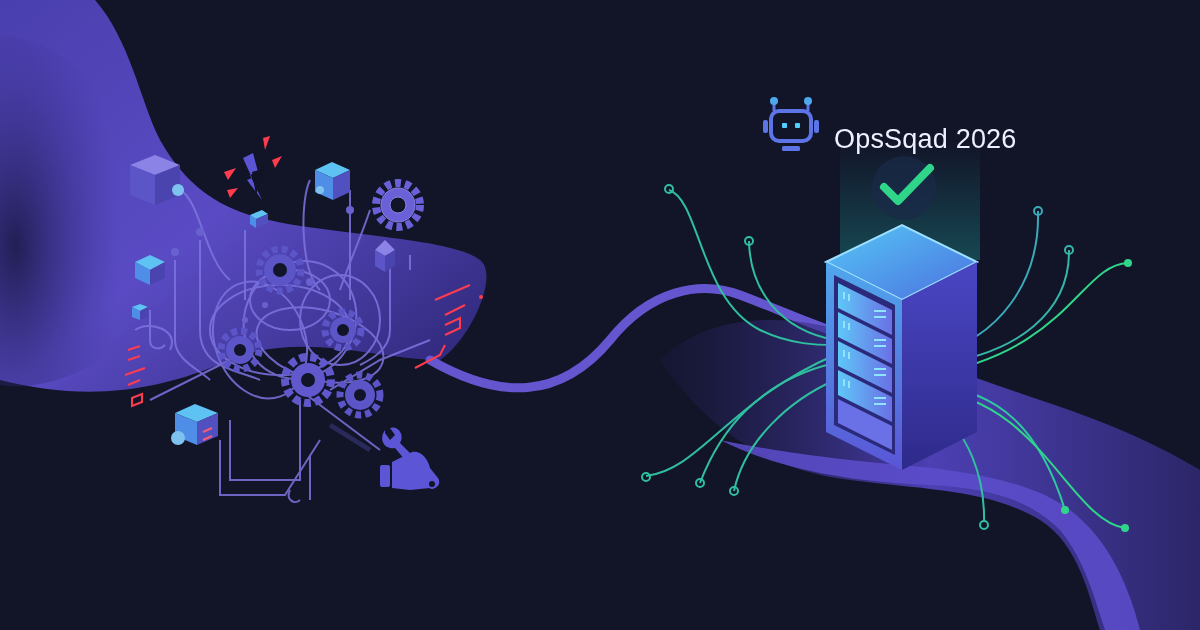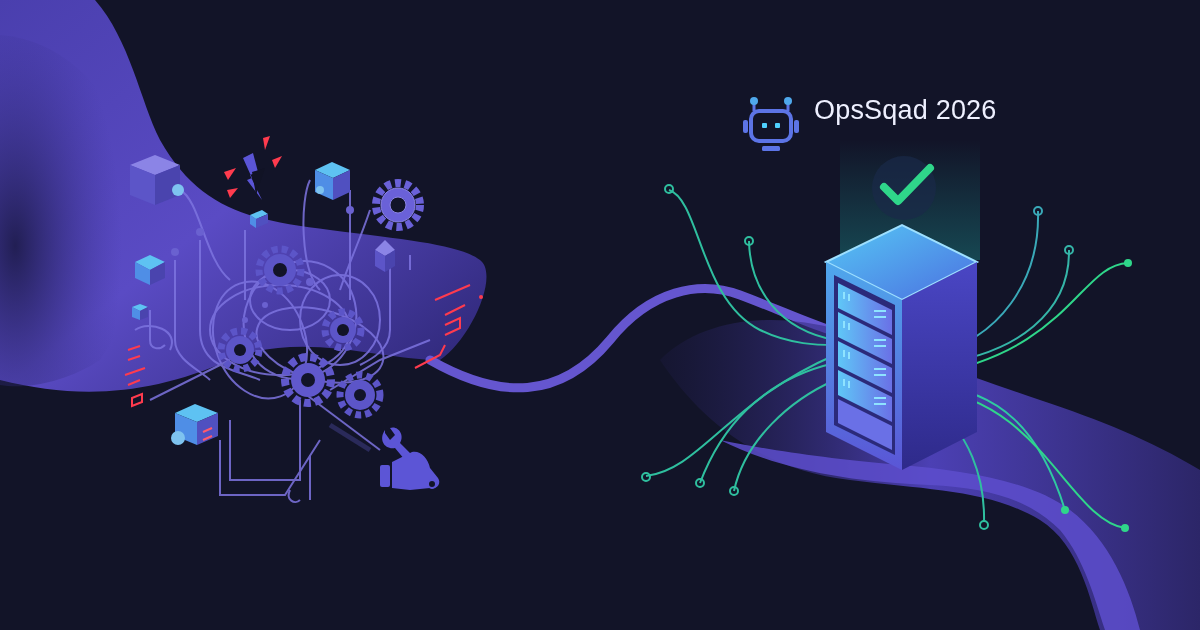--- a/index.html
+++ b/index.html
@@ -1,19 +1,19 @@
 <!DOCTYPE html>
 <html><head>
 <meta charset="utf-8">
 <style>
   html, body { margin:0; padding:0; }
   body { width:1200px; height:630px; overflow:hidden; background:#111325; font-family:"Liberation Sans", sans-serif; }
   .stage { position:relative; width:1200px; height:630px; background:#121428; overflow:hidden; }
   .layer { position:absolute; left:0; top:0; width:1200px; height:630px; }
-  .brand { position:absolute; left:740px; top:95px; height:60px; display:flex; align-items:flex-start; gap:12px; }
+  .brand { position:absolute; left:760px; top:95px; height:60px; display:flex; align-items:flex-end; gap:12px; }
   .brand-title { color:#eef0ff; font-size:27px; font-weight:400; letter-spacing:0.2px; }
 </style>
 </head>
 <body>
 
 <div class="stage">
 
   <svg class="layer" viewBox="0 0 1200 630">
     <defs>
       <linearGradient id="waveGrad" x1="0" y1="0" x2="1" y2="1">

